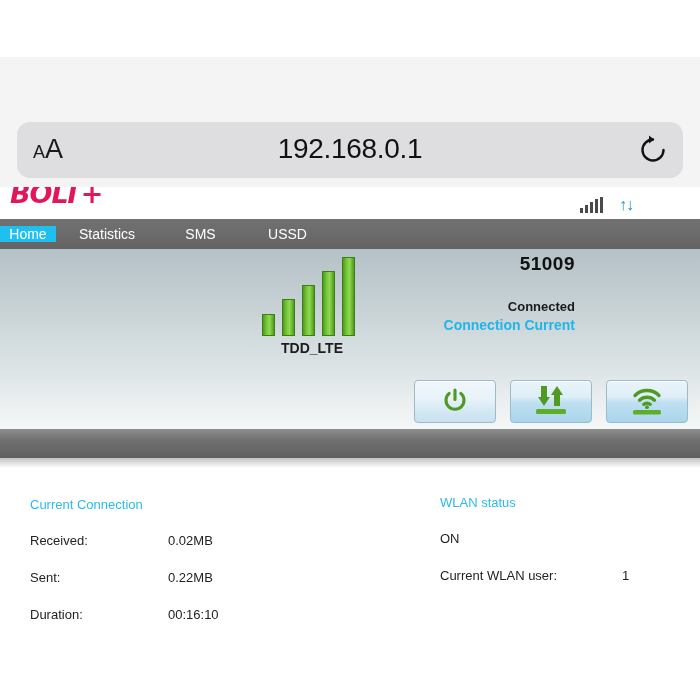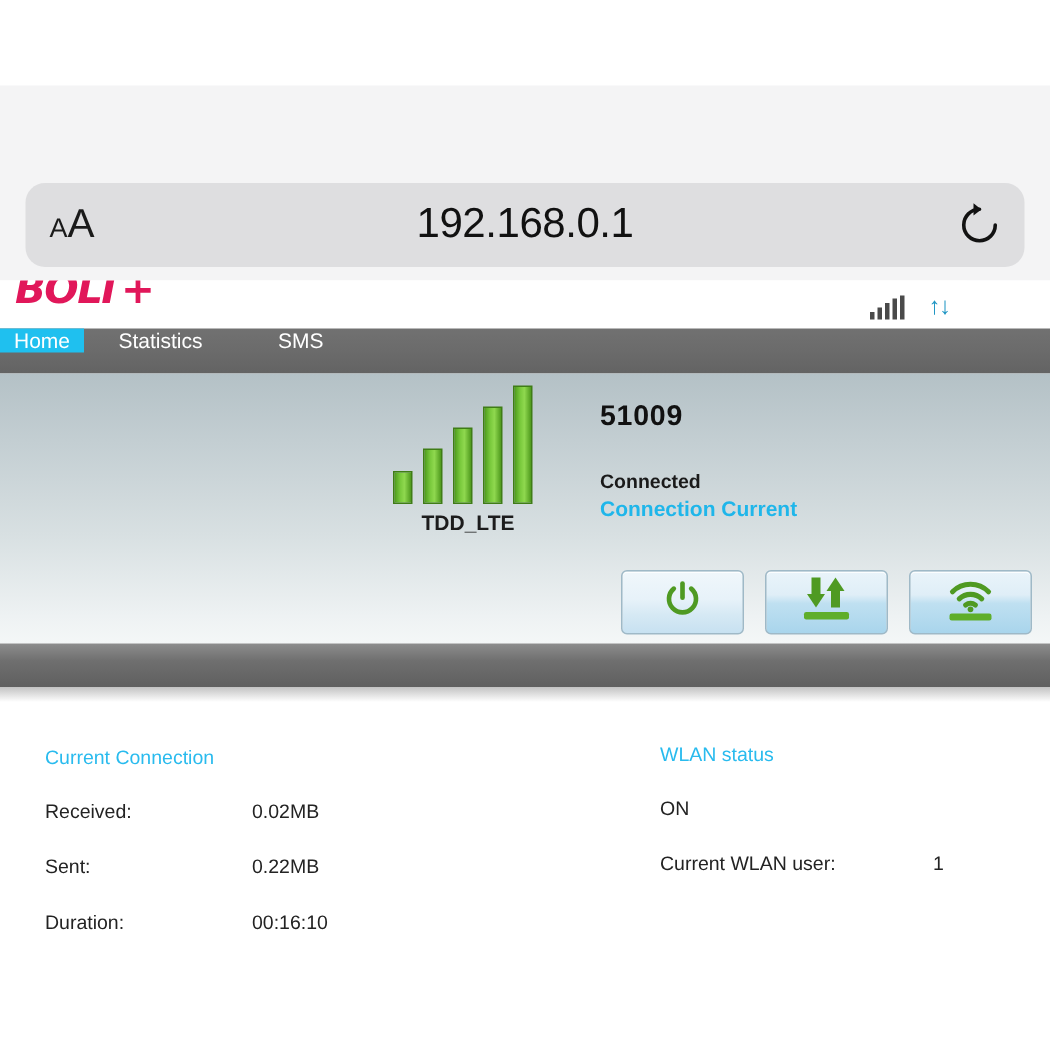--- a/index.html
+++ b/index.html
@@ -211,21 +211,21 @@
 
   
   .nav-bar {
     position: absolute;
     left: 0;
     top: 32px;
     width: 700px;
     height: 30px;
     background: linear-gradient(to bottom, #717171 0%, #6b6b6b 50%, #636363 100%);
     display: flex;
-    align-items: flex-start;
+    align-items: center;
   }
   .nav-tab {
     position: relative;
     display: flex;
     align-items: center;
     justify-content: center;
     font-size: 14px;
     color: #ffffff;
     box-sizing: border-box;
   }
@@ -285,23 +285,23 @@
     width: 100px;
     text-align: center;
     font-size: 14px;
     color: #1c1c1c;
     font-weight: 700;
   }
 
   .conn-info {
     position: absolute;
     left: 400px;
-    top: 18px;
+    top: 4px;
     width: 175px;
-    text-align: left;
+    text-align: right;
   }
   .operator-code {
     font-size: 19px;
     font-weight: 700;
     color: #111111;
     letter-spacing: 0.5px;
   }
   .conn-state {
     margin-top: 24px;
     font-size: 13px;
@@ -445,20 +445,23 @@
       </div>
       <div class="nav-sep"></div>
       <div class="nav-tab" style="width:100px">
         <span>Statistics</span>
       </div>
       <div class="nav-sep"></div>
       <div class="nav-tab" style="width:85px">
         <span>SMS</span>
       </div>
       <div class="nav-sep"></div>
+      <div class="nav-tab" style="width:87px">
+        <span>USSD</span>
+      </div>
       <div class="nav-sep"></div>
       <div class="nav-sep"></div>
     </div>
 
     <div class="hero">
 
       <div class="signal-graphic">
         <span class="bars">
           <i></i>
             <i></i>

